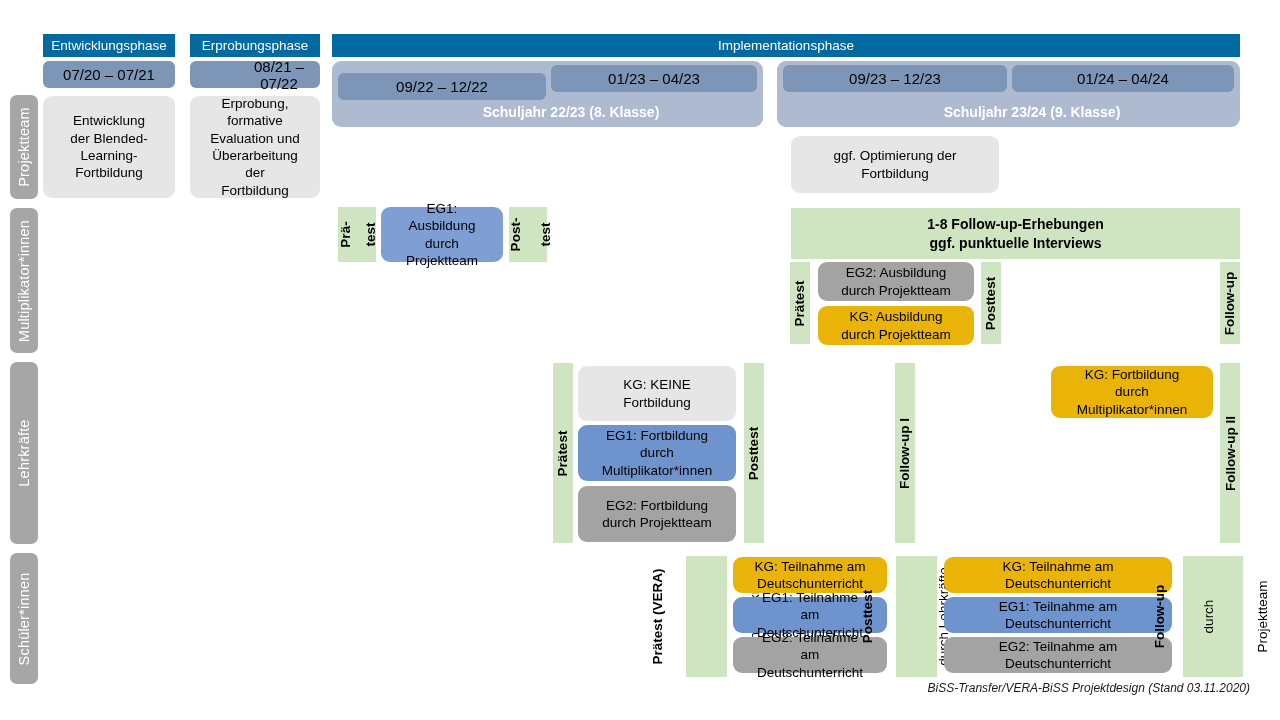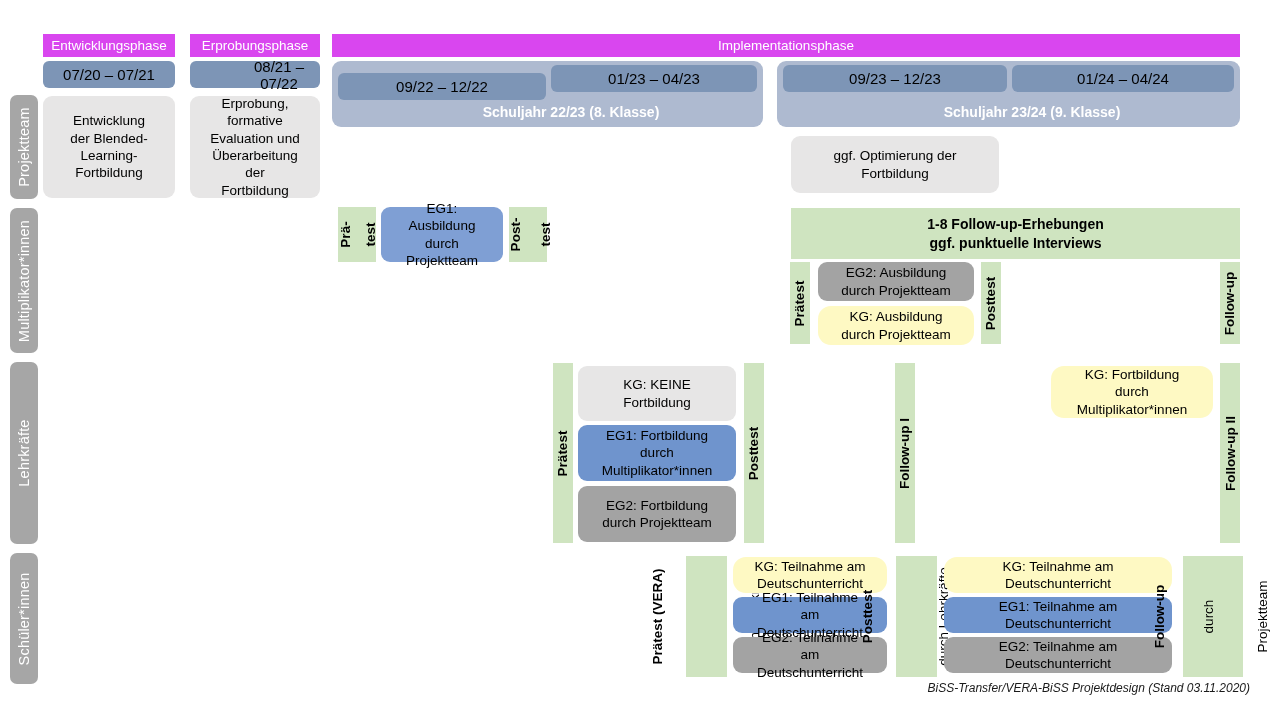--- a/index.html
+++ b/index.html
@@ -16,21 +16,21 @@
     background:#a6a6a6;border-radius:7px;color:#ffffff;
     display:flex;align-items:center;justify-content:center;
   }
   .rolebar .rot{
     transform:rotate(-90deg);white-space:nowrap;
     font-size:14.5px;letter-spacing:.2px;
   }
 
   
   .phasehdr{
-    background:#d946ef;color:#ffffff;font-size:13.5px;
+    background:#0369a1;color:#ffffff;font-size:13.5px;
     display:flex;align-items:center;justify-content:center;text-align:center;
   }
 
   
   .datechip{
     background:#7d95b6;color:#000000;border-radius:6px;font-size:15px;
     display:flex;align-items:center;justify-content:center;text-align:center;
   }
   
   .yearband{
@@ -40,21 +40,21 @@
     position:absolute;left:0;right:0;bottom:7px;text-align:center;
     color:#ffffff;font-size:14px;font-weight:bold;padding-left:47px;
   }
 
   
   .box{
     border-radius:9px;display:flex;align-items:center;justify-content:center;
     text-align:center;font-size:13.5px;line-height:1.28;padding:2px 20px;
   }
   .box.gray{background:#e7e6e6;}
-  .box.grayd{background:#fef9c3;border-radius:13px;}
+  .box.grayd{background:#eab308;}
   .box.blue1{background:#7f9fd4;}
   .box.blue2{background:#a3a3a3;}
   .box.blue3{background:#6f94cd;}
   .greenbar{
     background:#cfe4c0;display:flex;align-items:center;justify-content:center;
   }
   .greenbar .cols{display:flex;flex-direction:row;align-items:center;justify-content:center;height:100%;}
   .vtxt{
     transform:rotate(-90deg);white-space:nowrap;font-size:13.5px;
   }

